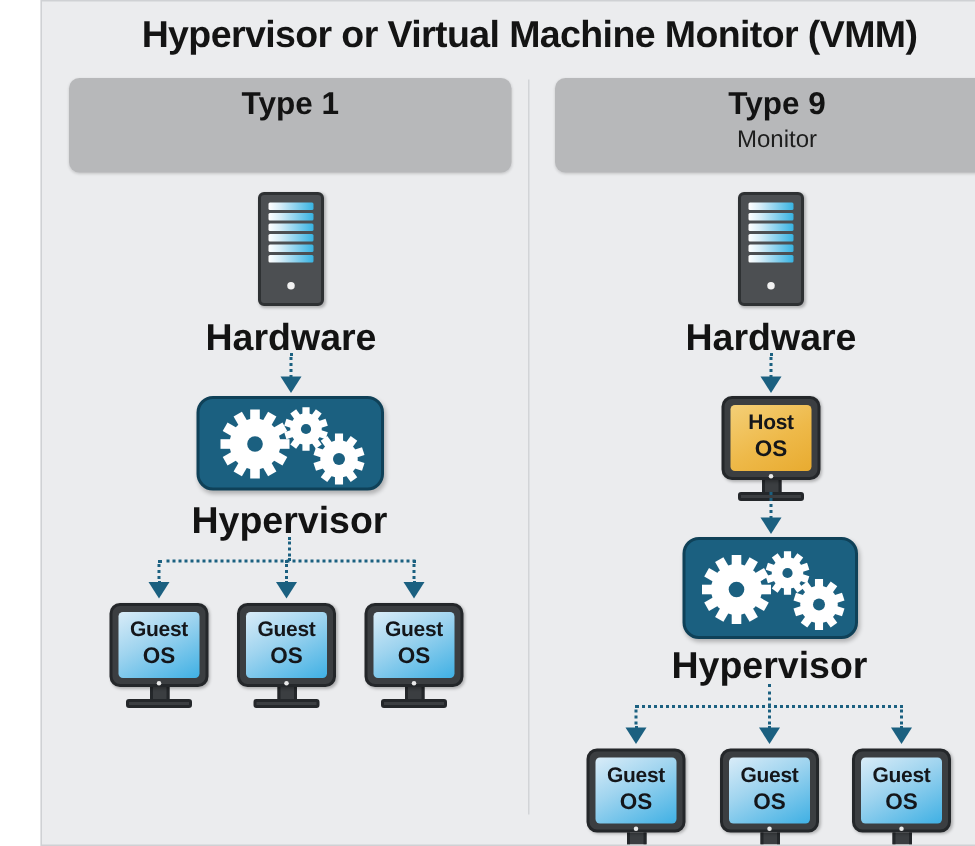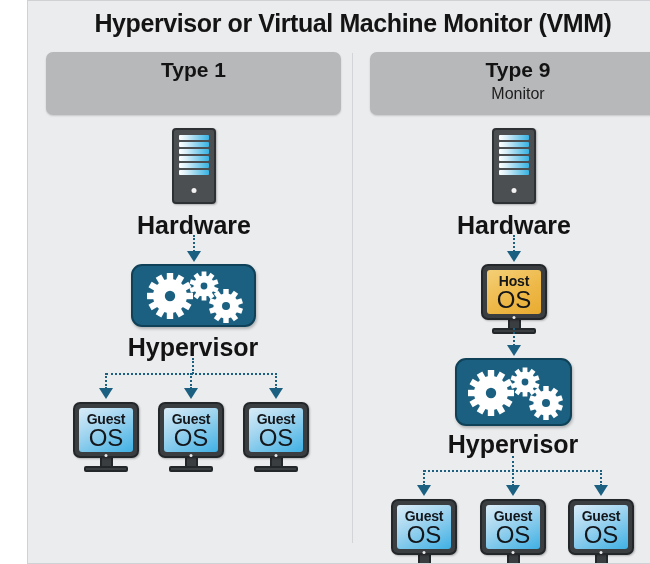--- a/index.html
+++ b/index.html
@@ -151,22 +151,22 @@
     text-align: center;
   }
   .screen .l1 {
     font-size: 14px;
     font-weight: bold;
     color: #14161a;
     line-height: 15px;
     letter-spacing: -0.2px;
   }
   .screen .l2 {
-    font-size: 24px;
-    font-weight: normal;
+    font-size: 15px;
+    font-weight: bold;
     color: #14161a;
     line-height: 21px;
   }
   .monitor .dot {
     position: absolute;
     left: 50%;
     bottom: -1px;
     transform: translateX(-50%);
     width: 3px;
     height: 3px;

